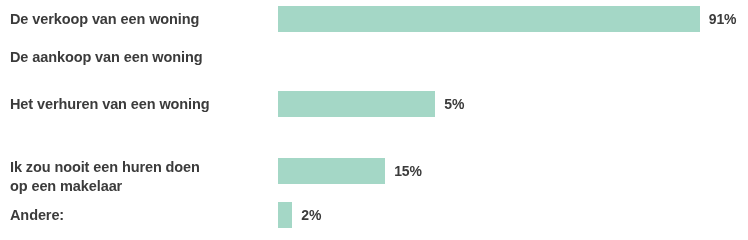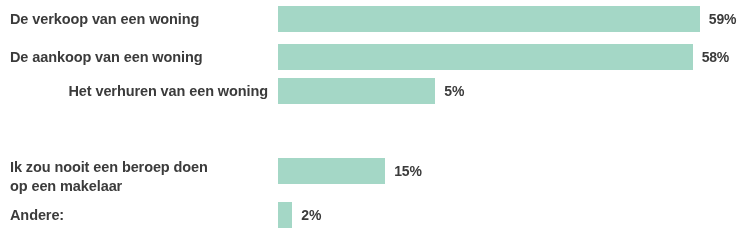--- a/index.html
+++ b/index.html
@@ -62,43 +62,39 @@
 </style>
 </head>
 <body>
 
 <div id="chart-root">
 
   <div class="chart-row" style="top:0px;">
     <div class="row-label">De verkoop van een woning</div>
     <div class="bar-track">
       <div class="bar-fill" style="width: 421.85px;"></div>
-      <div class="bar-value">59%</div>
+      <div class="bar-value">91%</div>
     </div>
   </div>
 
   <div class="chart-row" style="top:38px;padding-left:32px;">
     <div class="row-label">De aankoop van een woning</div>
-    <div class="bar-track">
-      <div class="bar-fill" style="width: 414.7px;"></div>
-      <div class="bar-value">58%</div>
-    </div>
   </div>
 
-  <div class="chart-row" style="top:72px;text-align:right;">
+  <div class="chart-row" style="top:85px;">
     <div class="row-label">Het verhuren van een woning</div>
     <div class="bar-track">
       <div class="bar-fill" style="width: 157.3px;"></div>
       <div class="bar-value">5%</div>
     </div>
   </div>
 
 
   <div class="chart-row" style="top:152px;">
-    <div class="row-label" style="top:6px;">Ik zou nooit een beroep doen
+    <div class="row-label" style="top:6px;">Ik zou nooit een huren doen
 op een makelaar</div>
     <div class="bar-track">
       <div class="bar-fill" style="width: 107.25px;"></div>
       <div class="bar-value">15%</div>
     </div>
   </div>
 
   <div class="chart-row" style="top:196px;">
     <div class="row-label">Andere:</div>
     <div class="bar-track">

